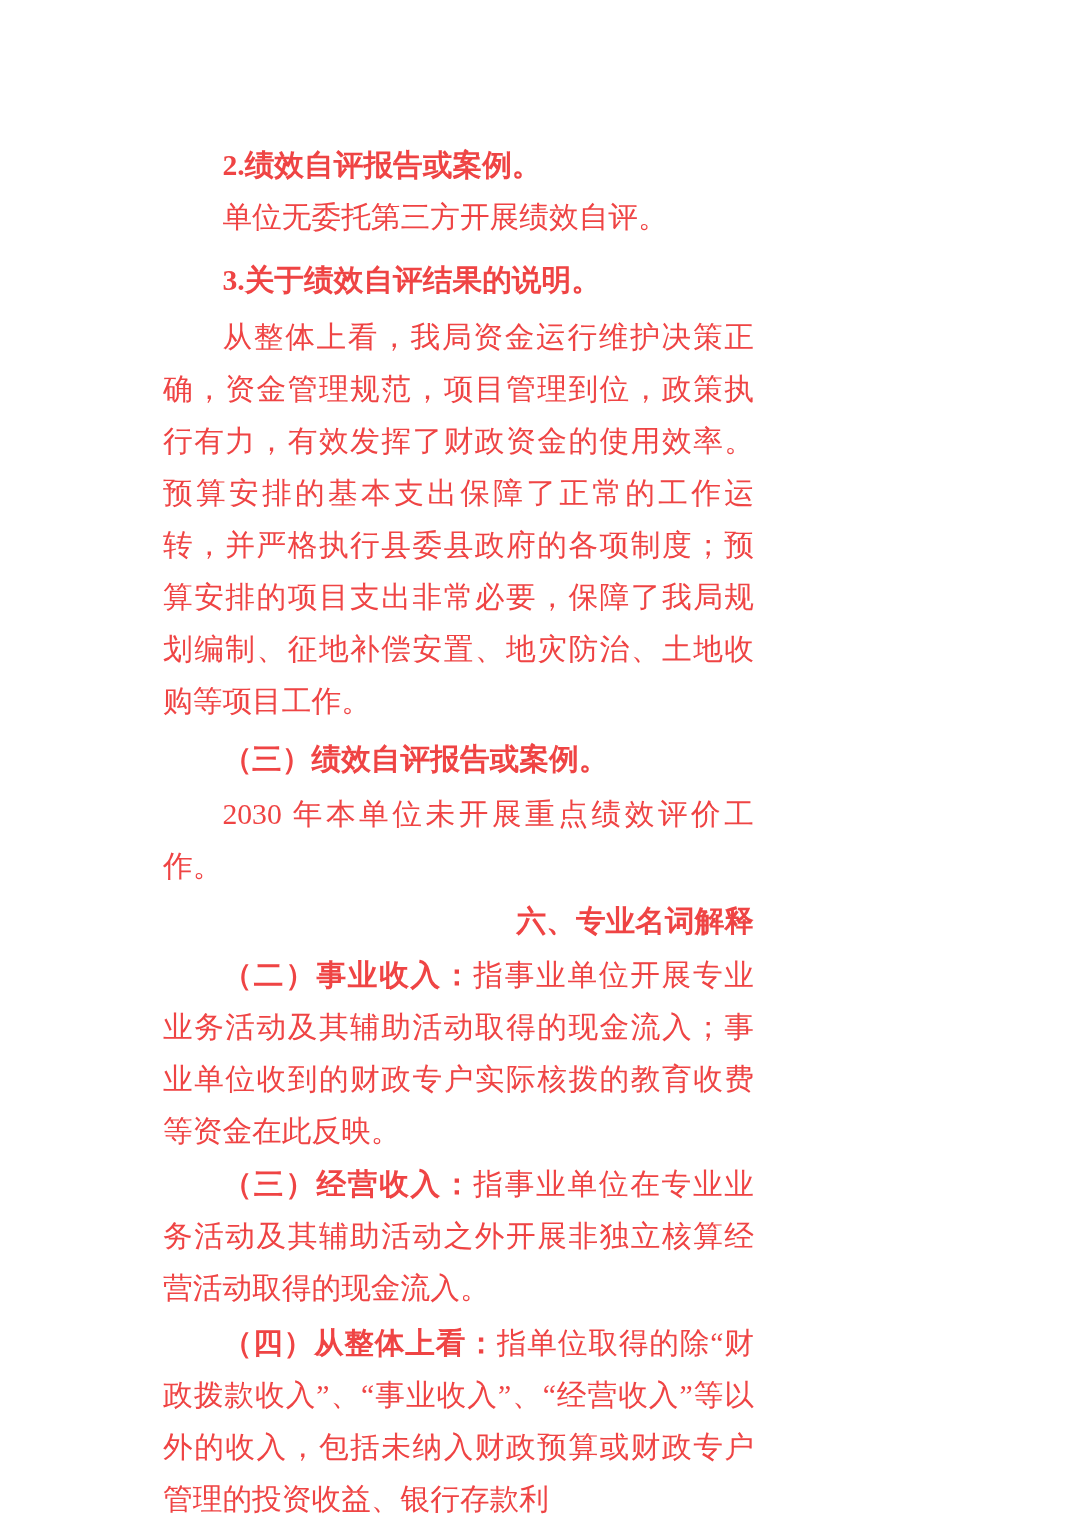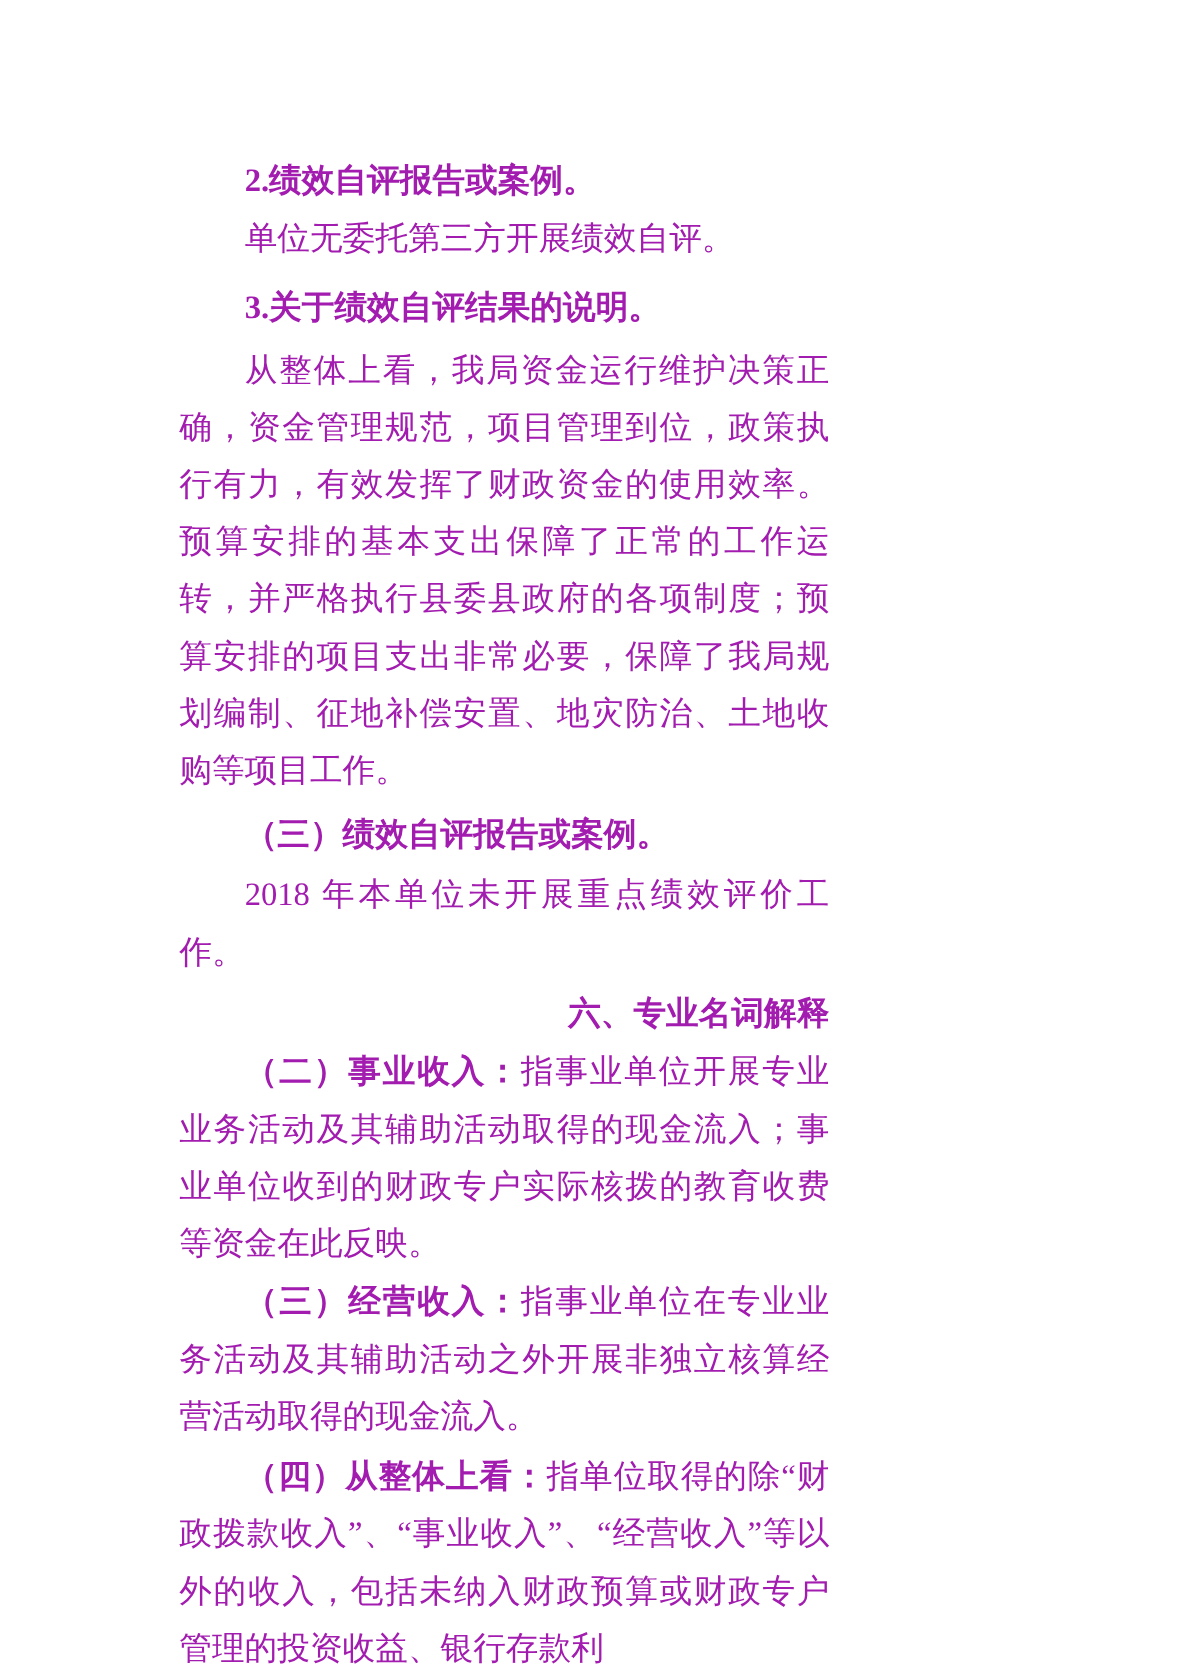--- a/index.html
+++ b/index.html
@@ -8,21 +8,21 @@
     background: #ffffff;
   }
   .page {
     position: relative;
     width: 911px;
     height: 1521px;
     background: #ffffff;
     box-sizing: border-box;
     padding: 139px 157px 0 163px;
     overflow: hidden;
-    color: #a21caf;
+    color: #ef4444;
     font-family: "Liberation Serif", "DejaVu Serif", serif;
     font-size: 29.7px;
     line-height: 52px;
     text-align: justify;
   }
   .page p {
     margin: 0;
     text-indent: 2em;
   }
   
@@ -59,21 +59,21 @@
   <p class="h-serif">2.绩效自评报告或案例。</p>
 
   <p class="p-short">单位无委托第三方开展绩效自评。</p>
 
   <p class="h-serif mt11">3.关于绩效自评结果的说明。</p>
 
   <p class="mt5">从整体上看，我局资金运行维护决策正确，资金管理规范，项目管理到位，政策执行有力，有效发挥了财政资金的使用效率。预算安排的基本支出保障了正常的工作运转，并严格执行县委县政府的各项制度；预算安排的项目支出非常必要，保障了我局规划编制、征地补偿安置、地灾防治、土地收购等项目工作。</p>
 
   <p class="h-paren mt6">（三）绩效自评报告或案例。</p>
 
-  <p class="p-2021 mt3">2018 年本单位未开展重点绩效评价工作。</p>
+  <p class="p-2021 mt3">2030 年本单位未开展重点绩效评价工作。</p>
 
   <p class="h-hei mt5">六、专业名词解释</p>
 
 
   <p><span class="term-prefix">（二）事业收入：</span><span>指事业单位开展专业业务活动及其辅助活动取得的现金流入；事业单位收到的财政专户实际核拨的教育收费等资金在此反映。</span></p>
 
   <p class="mt1"><span class="term-prefix">（三）经营收入：</span><span>指事业单位在专业业务活动及其辅助活动之外开展非独立核算经营活动取得的现金流入。</span></p>
 
   <p class="mt3"><span class="term-prefix">（四）从整体上看：</span><span>指单位取得的除“财政拨款收入”、“事业收入”、“经营收入”等以外的收入，包括未纳入财政预算或财政专户管理的投资收益、银行存款利</span></p>
 

